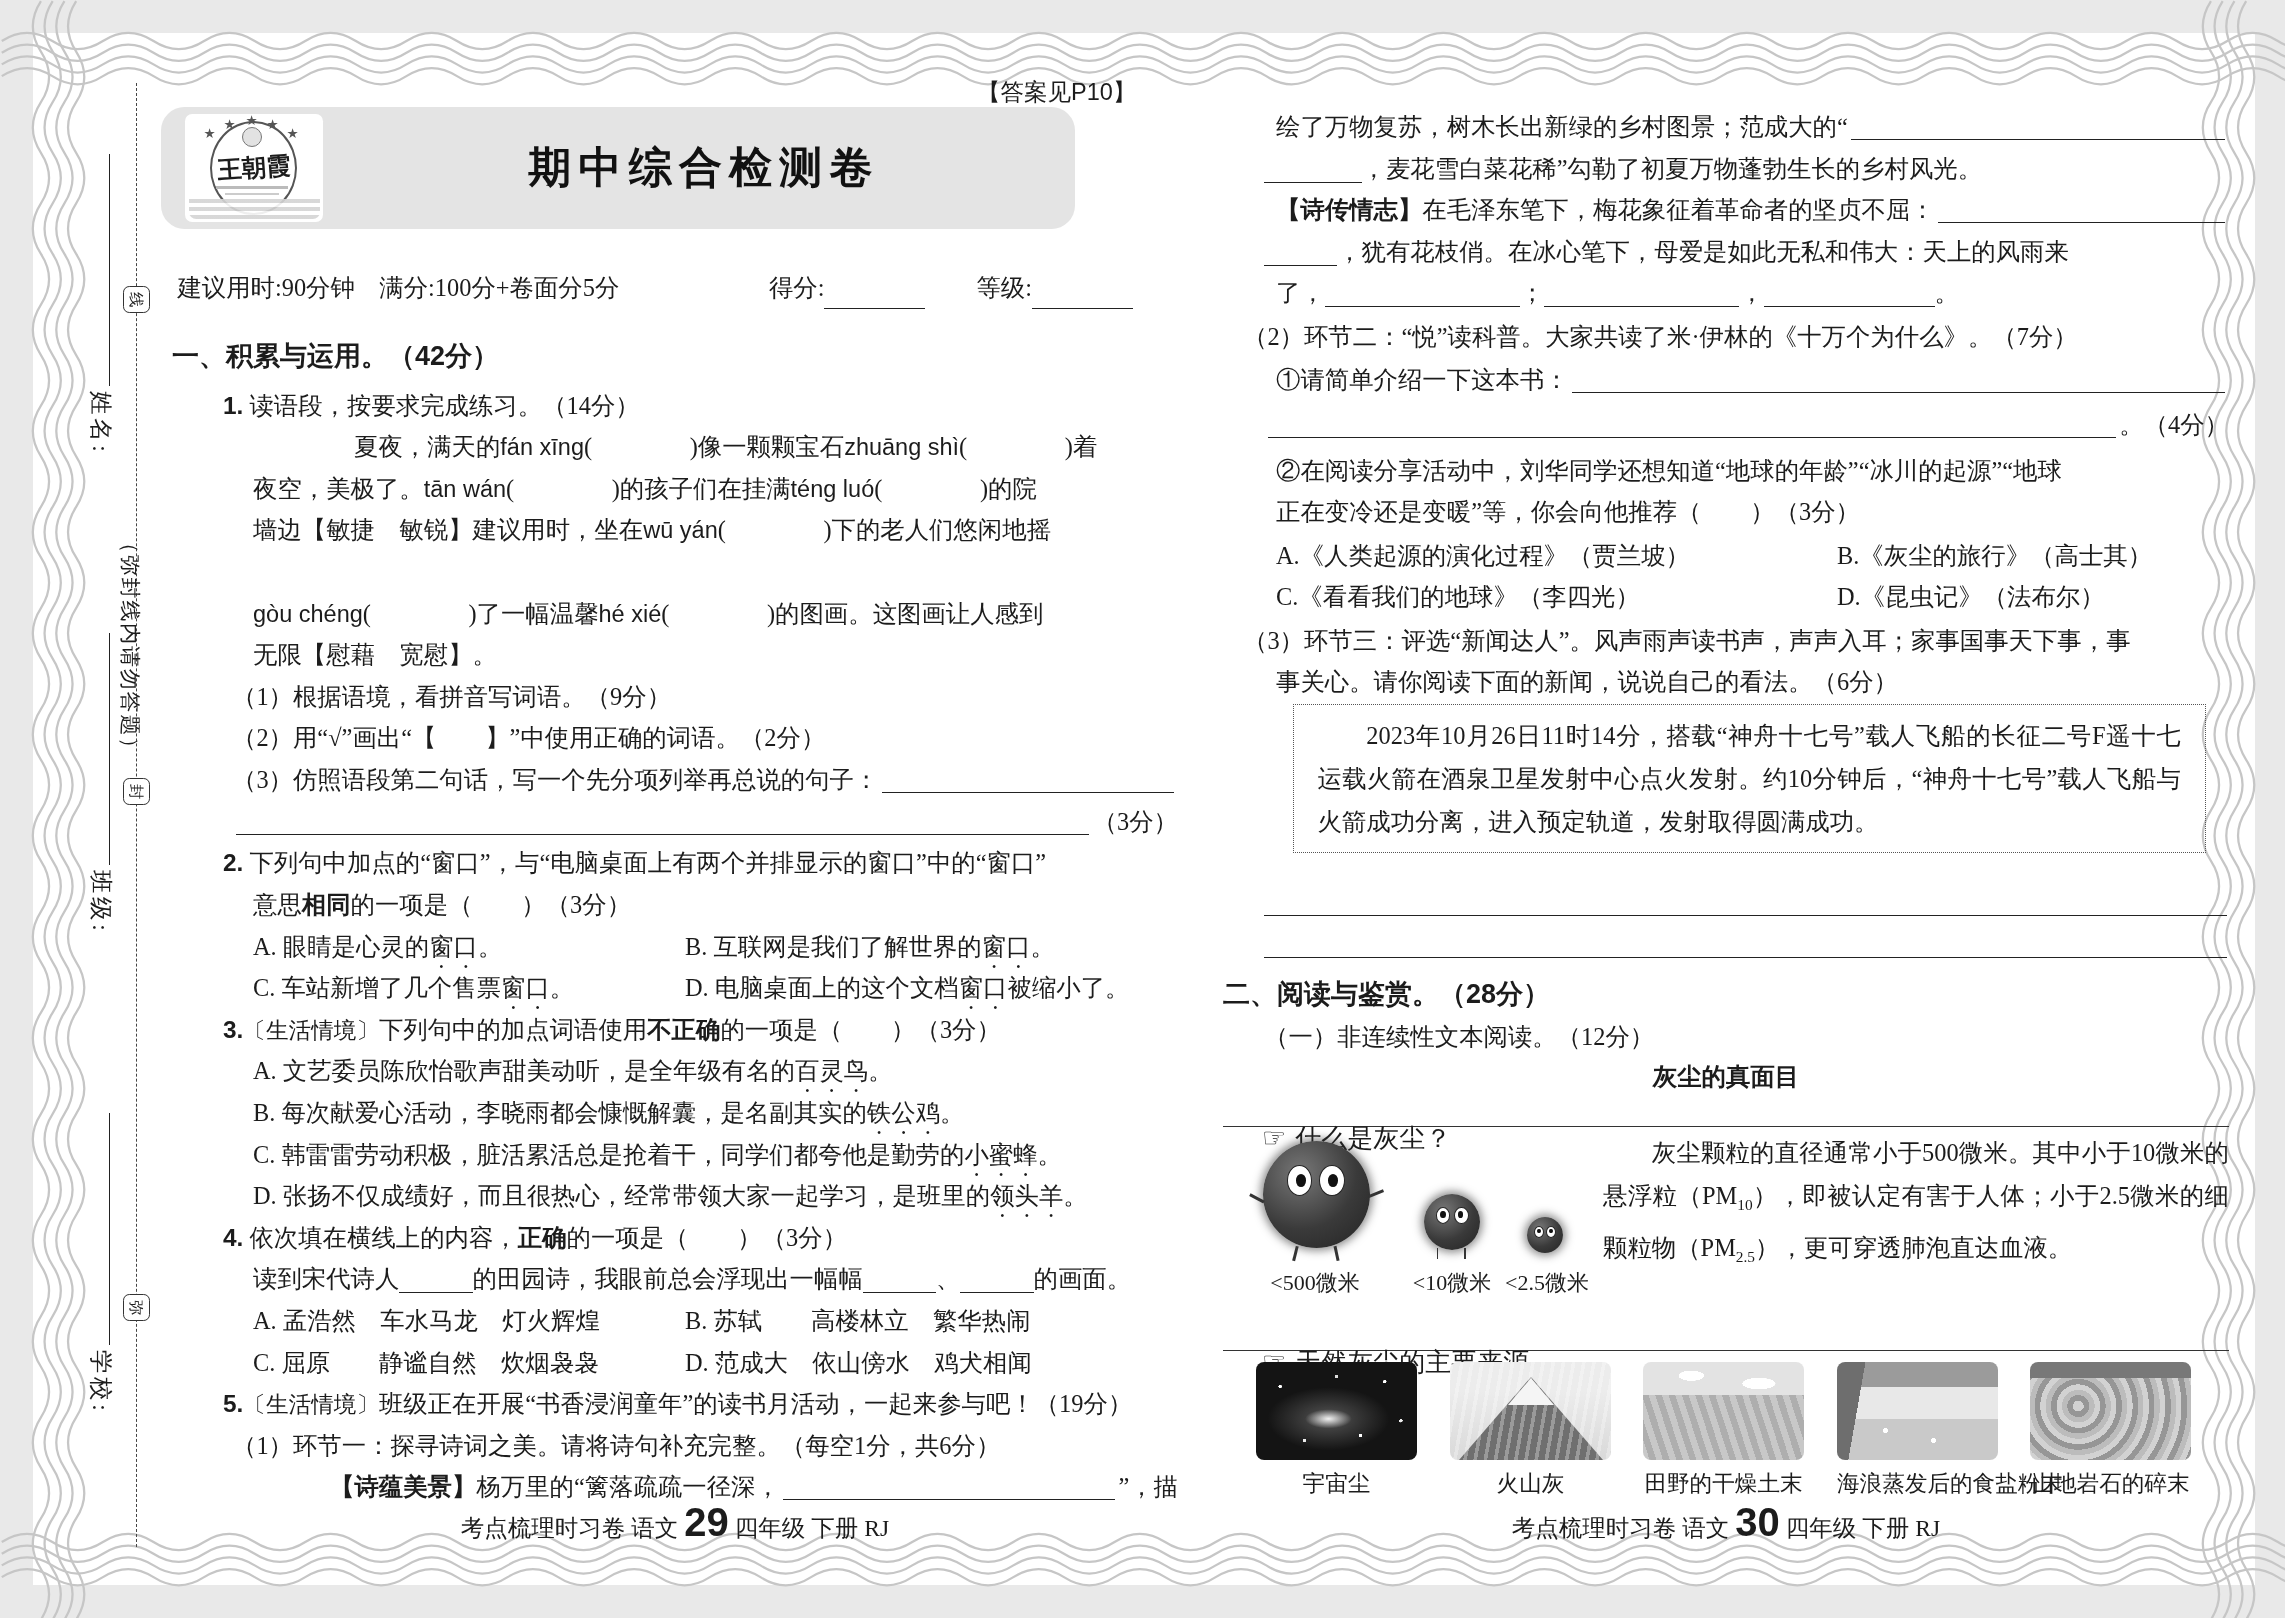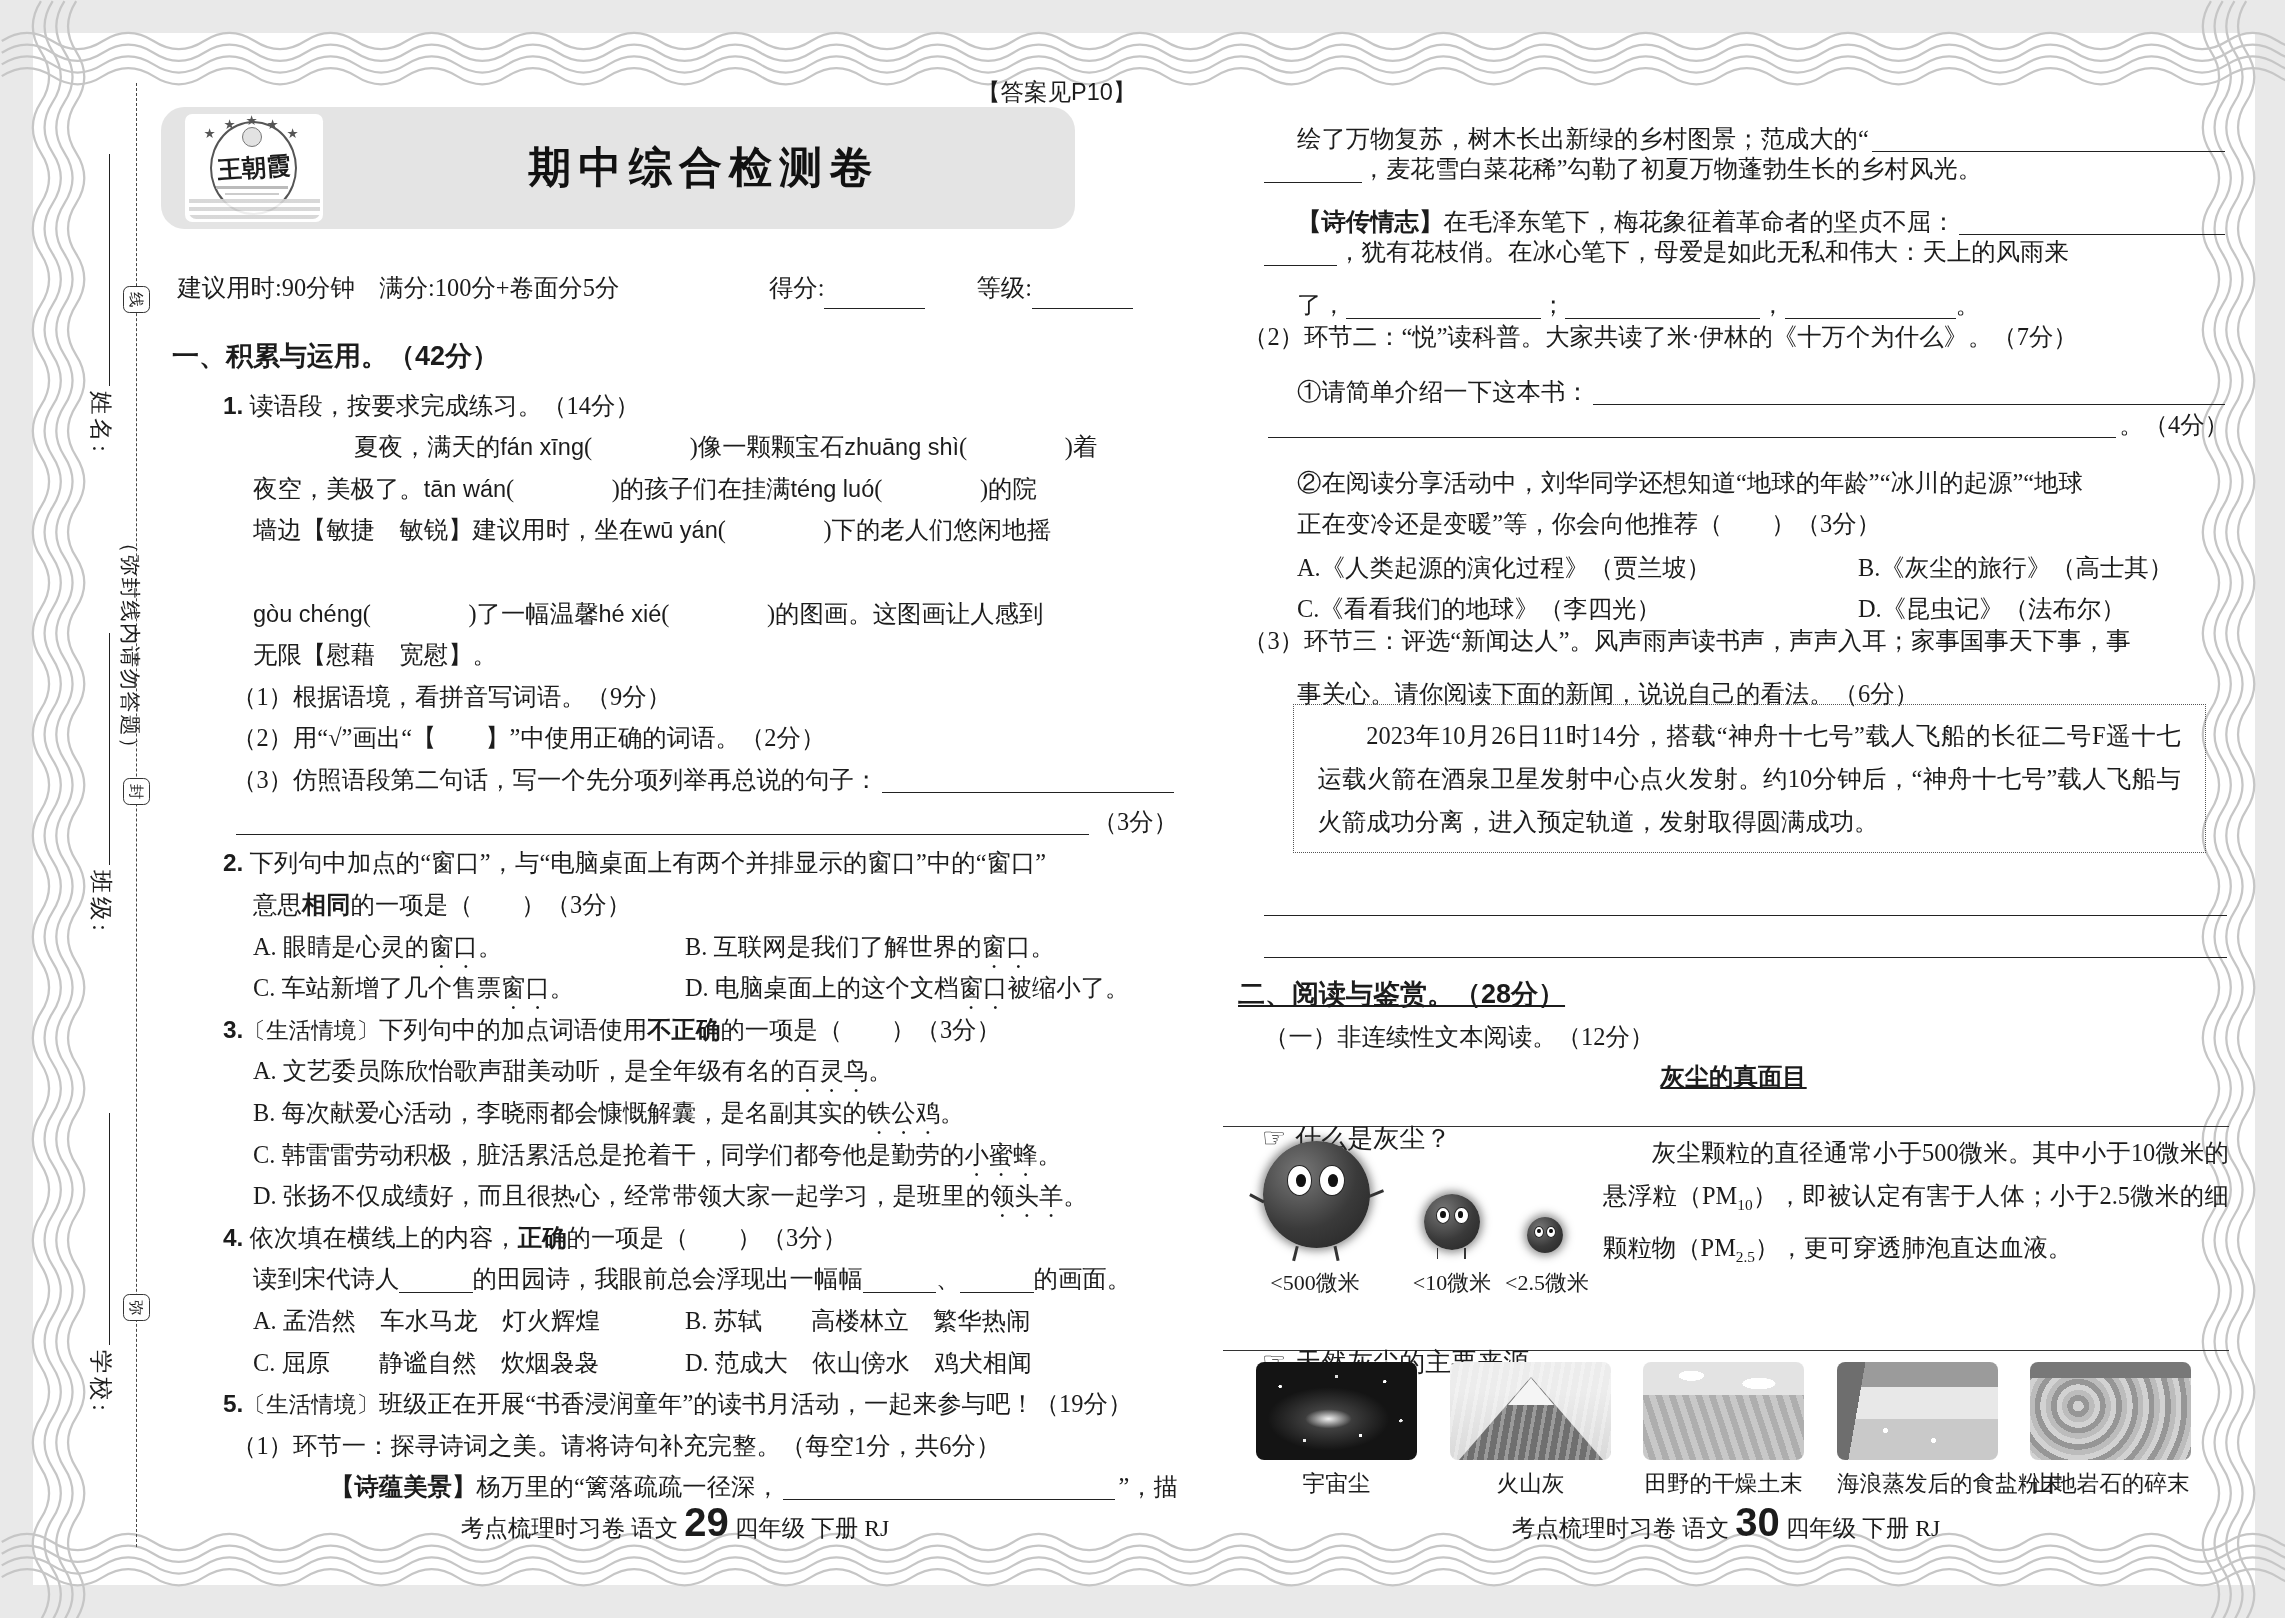--- a/index.html
+++ b/index.html
@@ -40,21 +40,21 @@
   #logo-waves{position:absolute;left:3.6px;bottom:3.6px;right:3.6px;height:20px;border-radius:0 0 7.2px 7.2px;
           background:repeating-linear-gradient(180deg,#d4d4d4 0 3.6px,#ffffff 3.6px 8.1px);opacity:.9;}
   #answer-ref{position:absolute;left:977px;top:76px;font-family:"Liberation Sans",sans-serif;
           font-size:23.5px;z-index:2;}
   
   .page{position:absolute;top:0;height:1618px;z-index:2;}
   #lp{left:172px;width:1006px;}
   #rp{left:1223px;width:1006px;}
   .row{position:absolute;left:0;right:0;height:43px;line-height:43px;font-size:24.4px;white-space:pre;}
   .li1{left:51px;} .li2{left:60px;} .li3{left:81px;} .li4{left:158px;}
-  .ri0{left:15px;text-decoration:underline;} .ri1{left:20px;} .ri2{left:74px;margin-top:12px;} .ri3{left:41px;}
+  .ri0{left:0;} .ri1{left:20px;} .ri2{left:53px;} .ri3{left:41px;}
   .h{font-family:"Liberation Sans","DejaVu Sans",sans-serif;font-weight:700;font-size:27px;}
   .qn{font-family:"Liberation Sans",sans-serif;font-weight:700;}
   .b{font-family:"Liberation Sans",sans-serif;font-weight:700;}
   .py{font-family:"Liberation Sans","DejaVu Sans",sans-serif;font-size:23.5px;}
   .tag{font-size:22.6px;}
   .sub{font-size:15.4px;vertical-align:-6.3px;}
   .dot{text-emphasis:filled dot #1c1c1c;-webkit-text-emphasis:filled dot #1c1c1c;
        text-emphasis-position:under right;-webkit-text-emphasis-position:under;}
   .u{border-bottom:1.8px solid #222;}
   .flexline{display:flex;align-items:flex-end;}

